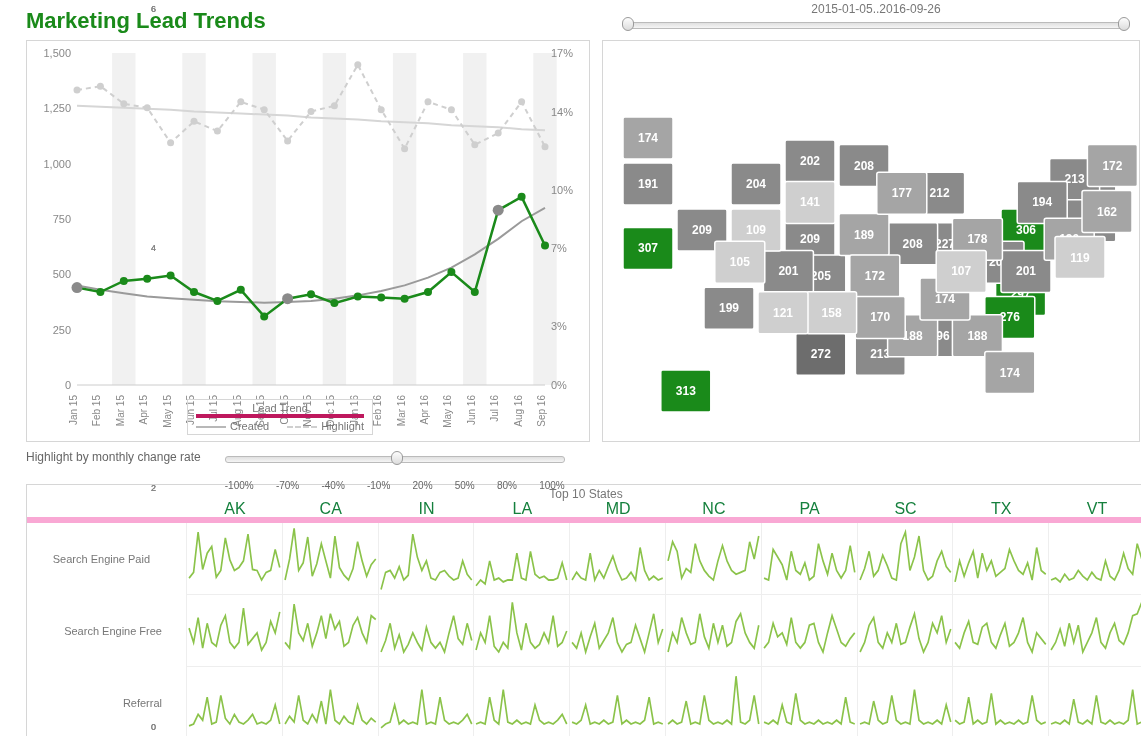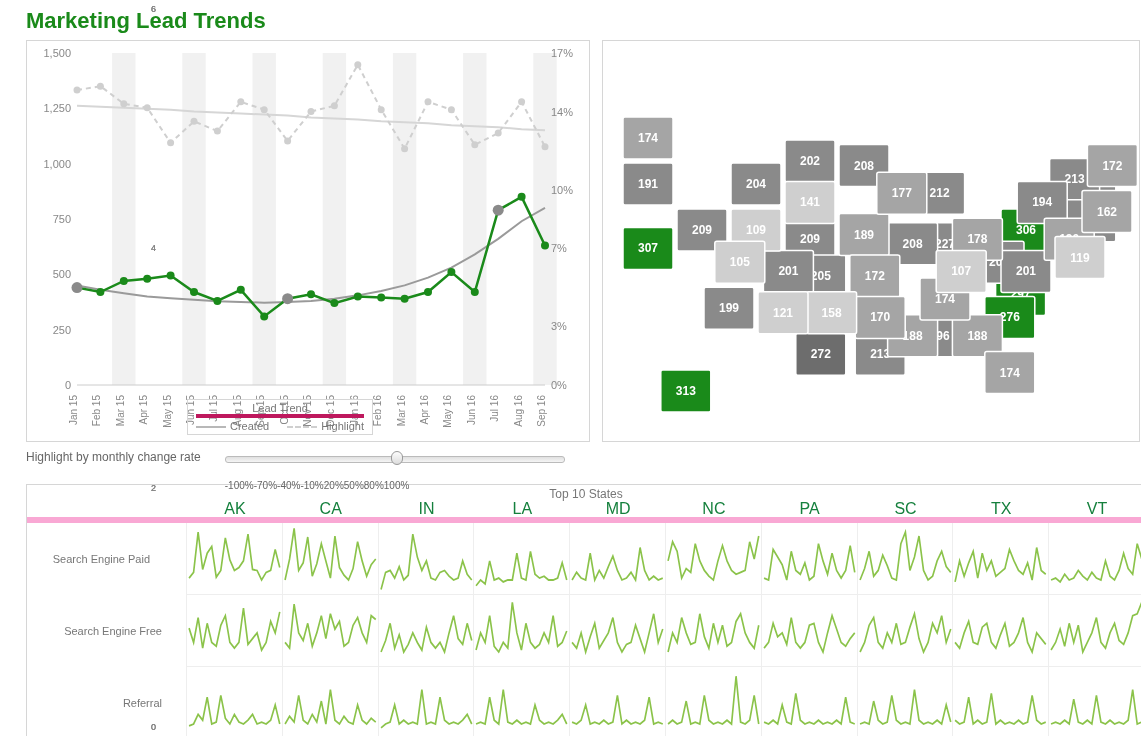--- a/index.html
+++ b/index.html
@@ -13,37 +13,45 @@
 .panel{border:1px solid #d6d6d6;background:#fff;}
 .panel-chart{width:562px;height:400px;position:relative;}
 .panel-map{width:536px;height:400px;position:relative;}
 .legend{position:absolute;left:160px;bottom:6px;border:1px solid #d6d6d6;padding:2px 8px;font-size:11px;color:#777;}
 .legend .lt{text-align:center;border-bottom:4px solid #be185d;margin-bottom:2px;}
 .legend-row{display:flex;gap:18px;align-items:flex-start;}
 .swatch-line{display:inline-block;width:30px;height:0;border-top:2px solid #b8b8b8;vertical-align:middle;margin-right:4px;}
 .swatch-dash{display:inline-block;width:30px;height:0;border-top:2px dashed #cfcfcf;vertical-align:middle;margin-right:4px;}
 .slider-row{display:flex;align-items:flex-start;margin-top:8px;gap:24px;font-size:12px;color:#666;}
 .slider-box{position:relative;width:340px;height:30px;}
-.slider-box .ticks{display:flex;font-size:10px;margin-top:14px;}
+.slider-box .ticks{display:flex;justify-content:space-between;font-size:10px;margin-top:14px;}
 .panel-small{width:1118px;border:1px solid #d6d6d6;margin-top:4px;}
 .small-title{text-align:center;font-size:12px;color:#777;margin-top:2px;}
 .small-grid{display:grid;grid-template-columns:160px repeat(10,1fr);grid-template-rows:22px repeat(3,72px);}
 .small-grid>div{box-sizing:border-box;}
 .state-head{font-size:16px;color:#15803d;text-align:center;border-bottom:6px solid #f9a8d4;display:flex;align-items:center;justify-content:center;}
 .row-label{font-size:11px;color:#777;text-align:right;padding-right:6px;display:flex;align-items:center;justify-content:flex-end;border-right:1px solid #eee;}
 .spark-cell{border-right:1px solid #eee;border-bottom:1px solid #eee;position:relative;}
 .yticks{position:absolute;left:142px;top:0;bottom:0;display:flex;flex-direction:column;justify-content:space-between;font-size:9px;color:#888;padding:4px 0;width:14px;text-align:right;}
 svg text{font-family:Arial,Helvetica,sans-serif;}
 </style>
 </head>
 <body>
 
 <div class="page">
   <div class="title">Marketing Lead Trends</div>
 
+  <div class="date-range">
+    <div>2015-01-05..2016-09-26</div>
+    <div class="date-slider">
+      <div class="track"></div>
+      <div class="handle" style="left:-3px"></div>
+      <div class="handle" style="right:-3px"></div>
+    </div>
+  </div>
 
   <div class="row1">
     <div class="panel panel-chart">
       <svg id="main-chart" width="562" height="400">
           <rect x="85.1" y="12" width="23.4" height="332" fill="#f1f1f1"></rect>
           <rect x="155.3" y="12" width="23.4" height="332" fill="#f1f1f1"></rect>
           <rect x="225.5" y="12" width="23.4" height="332" fill="#f1f1f1"></rect>
           <rect x="295.7" y="12" width="23.4" height="332" fill="#f1f1f1"></rect>
           <rect x="365.9" y="12" width="23.4" height="332" fill="#f1f1f1"></rect>
           <rect x="436.09999999999997" y="12" width="23.4" height="332" fill="#f1f1f1"></rect>

